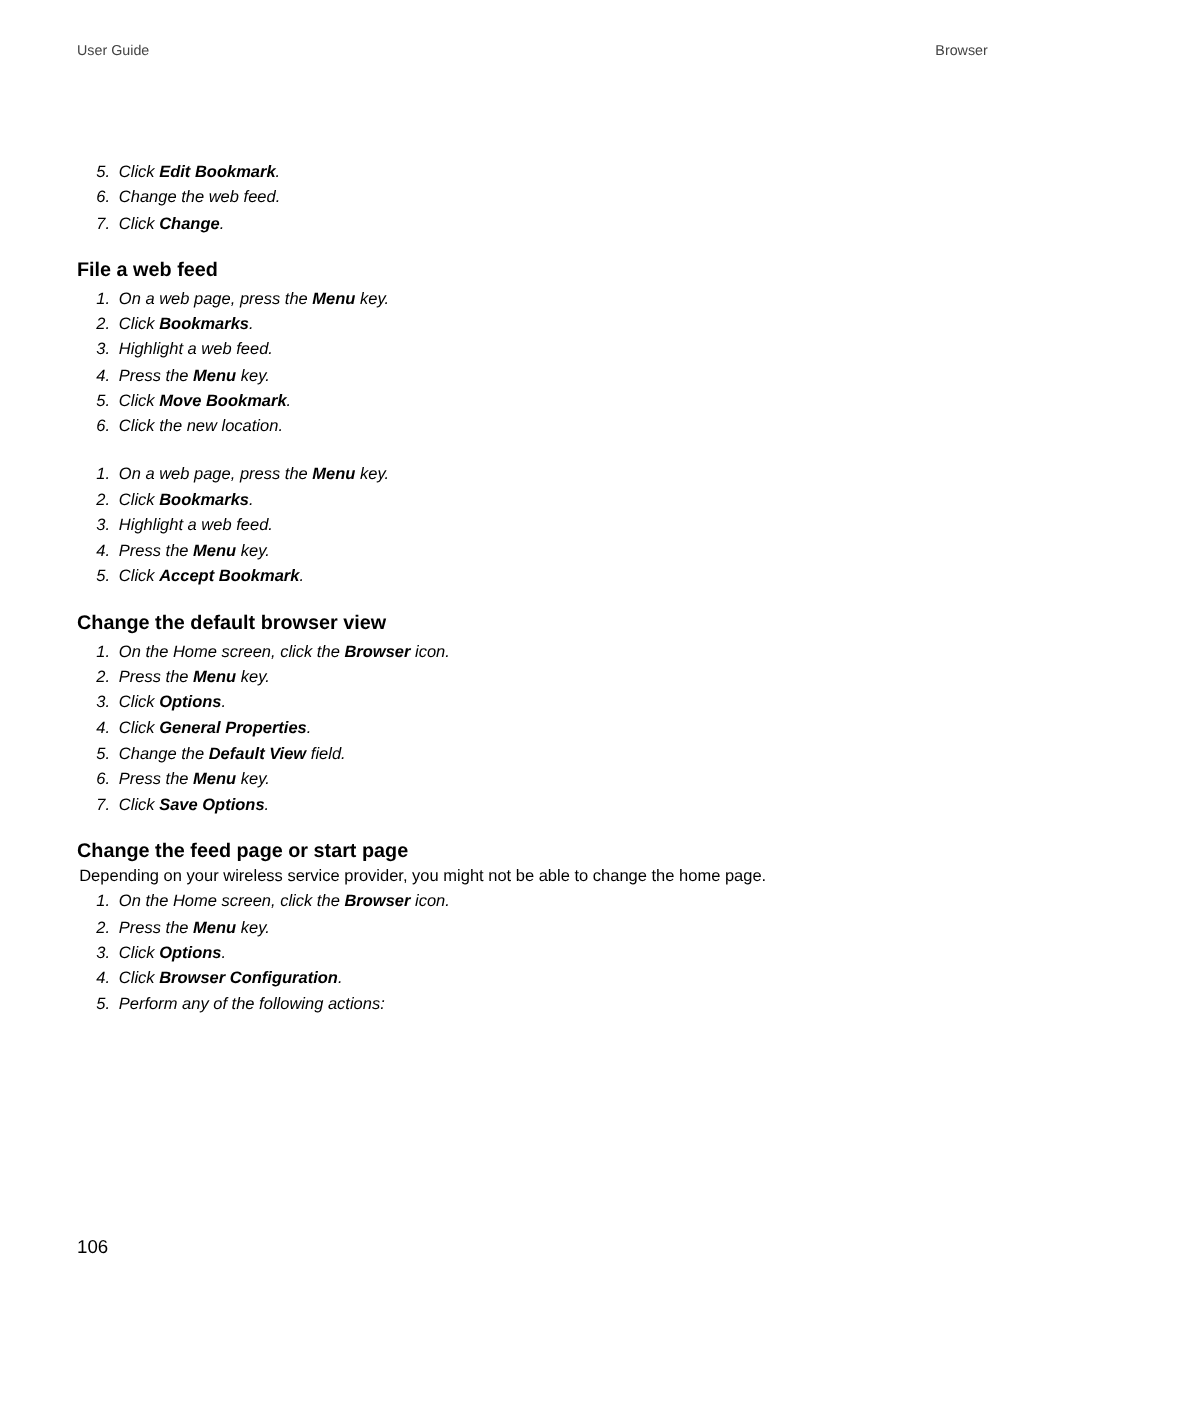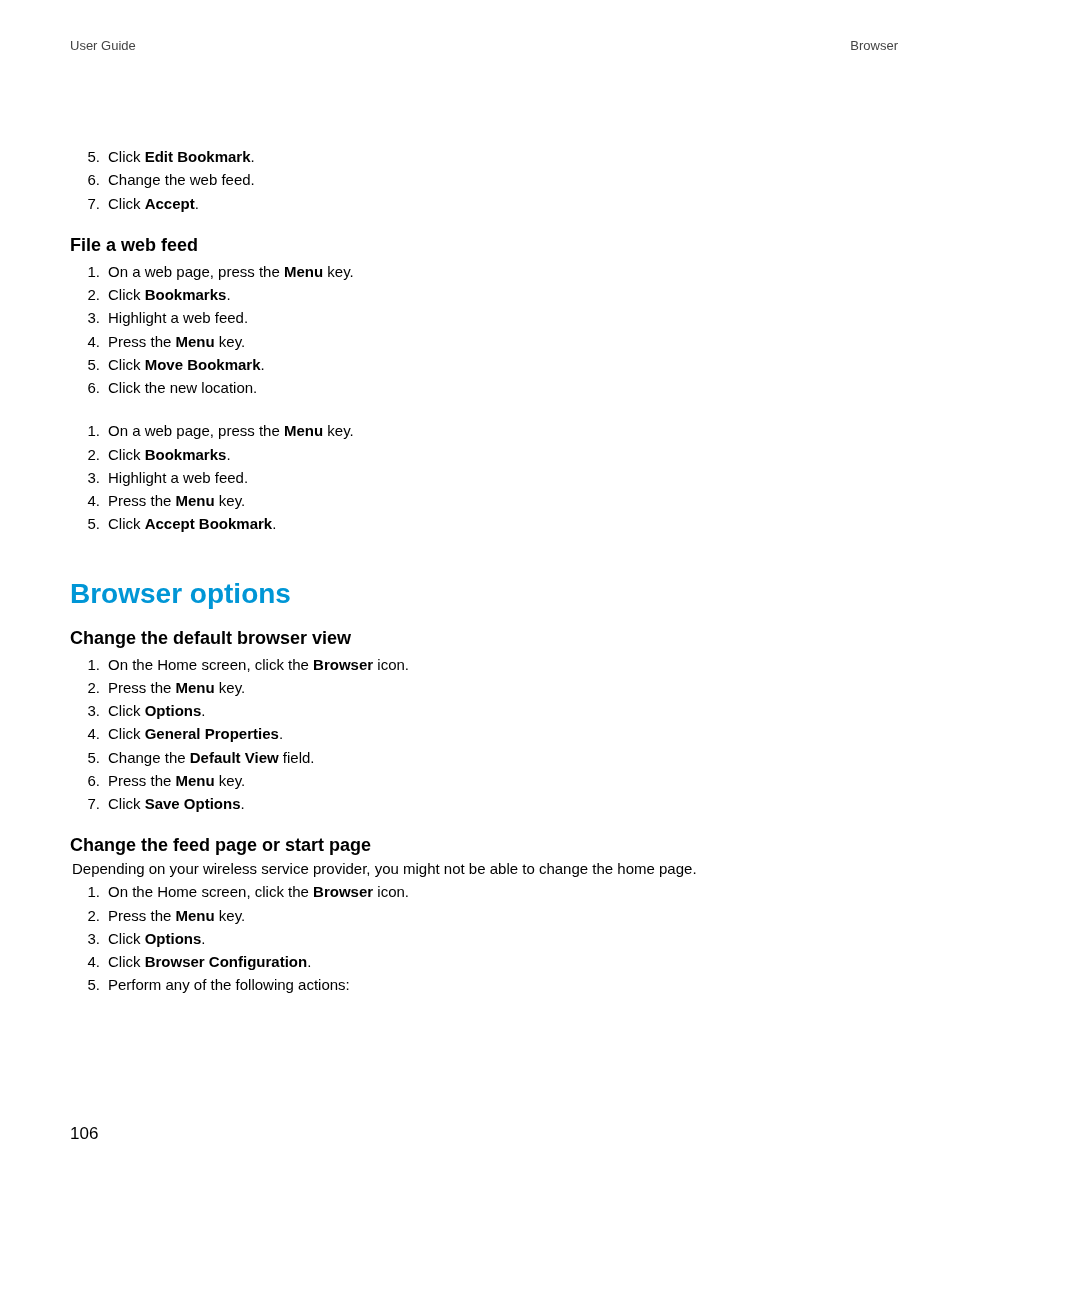--- a/index.html
+++ b/index.html
@@ -32,20 +32,21 @@
     margin: 0 0 20px 0;
     padding: 0 0 0 10px;
     font-size: 15px;
     line-height: 1.55;
   }
   ol.steps > li {
     counter-increment: item;
     position: relative;
     padding-left: 28px;
     margin: 0;
+    font-style: italic;
   }
   ol.steps > li::before {
     content: counter(item) ".";
     position: absolute;
     left: 0;
     width: 20px;
     text-align: right;
   }
   .sec-h2 {
     font-size: 18px;
@@ -78,21 +79,21 @@
   <div class="header-row">
     <span>User Guide</span>
     <span>Browser</span>
   </div>
 
   <div class="content">
 
     <ol class="steps" id="top-steps" style="counter-reset: item 4;">
         <li><span>Click </span><b>Edit Bookmark</b><span>.</span></li>
         <li><span>Change the web feed.</span></li>
-        <li><span>Click </span><b>Accept</b><span>.</span></li>
+        <li><span>Click </span><b>Change</b><span>.</span></li>
       </ol>
 
     <div id="sections-a">
         <div class="sec-h2">File a web feed</div>
         <ol class="steps">
           <li><span>On a web page, press the </span><b>Menu</b><span> key.</span></li>
           <li><span>Click </span><b>Bookmarks</b><span>.</span></li>
           <li><span>Highlight a web feed.</span></li>
           <li><span>Press the </span><b>Menu</b><span> key.</span></li>
           <li><span>Click </span><b>Move Bookmark</b><span>.</span></li>
@@ -100,21 +101,20 @@
         </ol>
         <ol class="steps">
           <li><span>On a web page, press the </span><b>Menu</b><span> key.</span></li>
           <li><span>Click </span><b>Bookmarks</b><span>.</span></li>
           <li><span>Highlight a web feed.</span></li>
           <li><span>Press the </span><b>Menu</b><span> key.</span></li>
           <li><span>Click </span><b>Accept Bookmark</b><span>.</span></li>
         </ol>
       </div>
 
-    <div class="sec-h1">Browser options</div>
 
     <div id="sections-b">
         <div class="sec-h2">Change the default browser view</div>
         <ol class="steps">
           <li><span>On the Home screen, click the </span><b>Browser</b><span> icon.</span></li>
           <li><span>Press the </span><b>Menu</b><span> key.</span></li>
           <li><span>Click </span><b>Options</b><span>.</span></li>
           <li><span>Click </span><b>General Properties</b><span>.</span></li>
           <li><span>Change the </span><b>Default View</b><span> field.</span></li>
           <li><span>Press the </span><b>Menu</b><span> key.</span></li>

